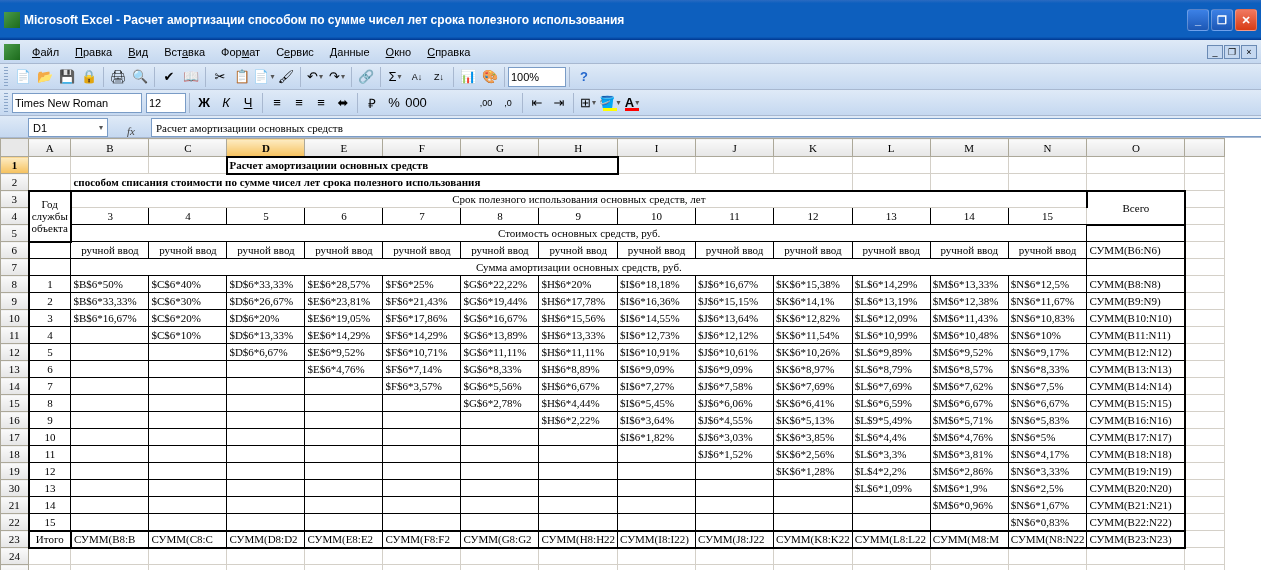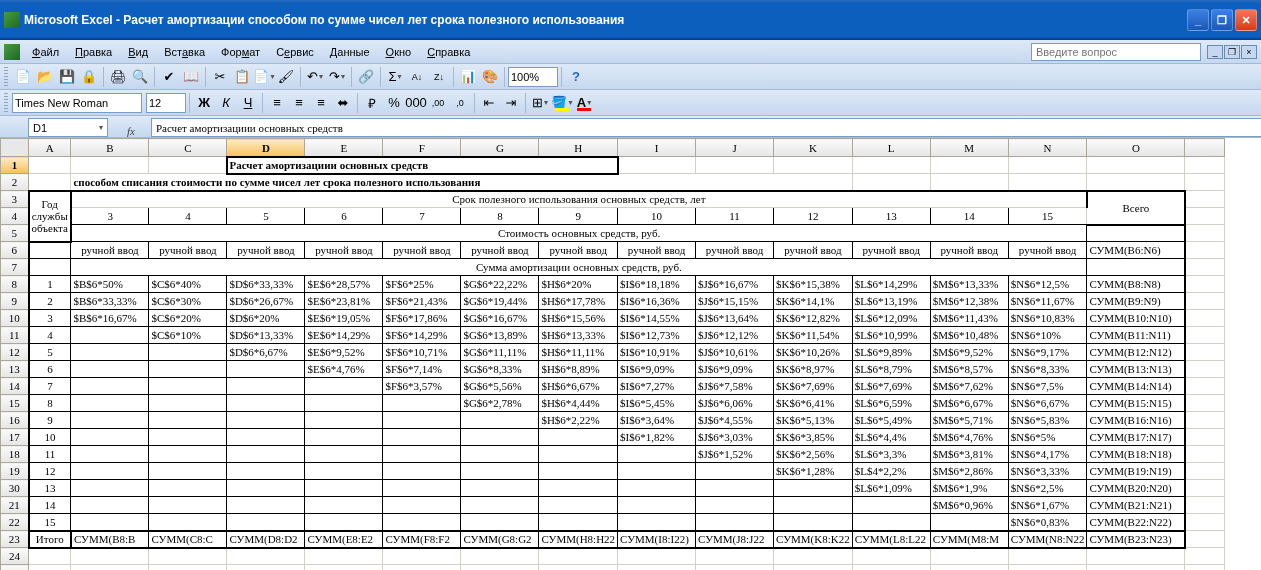--- a/index.html
+++ b/index.html
@@ -25,21 +25,21 @@
   .menubar .mi-icon { width:16px;height:16px;display:inline-block;margin-right:4px;}
   
   
   .toolbar { background: linear-gradient(#dfeaf7,#c5d8f0); height: 26px; display: flex; align-items: center; padding: 1px 4px; border-bottom:1px solid #a8b8d0;}
   .grip { width:4px; height:20px; background: repeating-linear-gradient(to bottom, #8aa5c8 0 1px, transparent 1px 3px); margin-right:4px;}
   .tb-btn { width: 22px; height: 22px; display: inline-flex; align-items:center; justify-content:center; border:1px solid transparent; margin:0; cursor:default; font-size:13px;}
   .tb-sep { width:1px; height:20px; background:#a8b8d0; margin:0 3px;}
   .tb-select { height:20px; border:1px solid #7a9cc6; background:#fff; font-size:11px; padding:0 2px;}
   .tb-select.font { width:130px;}
   .tb-select.size { width:40px;}
-  .tb-zoom { width:50px;}
+  .tb-zoom { width:58px;}
   .dd-arrow::after { content:"▾"; font-size:8px; margin-left:1px; color:#555;}
   .color-btn { position:relative;}
   .color-btn .underbar { position:absolute; bottom:2px; left:3px; width:14px; height:3px;}
   
   
   .formula-row { background: linear-gradient(#dfeaf7,#c5d8f0); height:22px; display:flex; align-items:flex-end; border-bottom:1px solid #a8b8d0;}
   .name-box { width:80px; height:19px; border:1px solid #7a9cc6; background:#fff; margin:0 3px 0 28px; padding:1px 4px; font-size:11px; display:flex; align-items:center;}
   .name-box::after{ content:"▾"; font-size:8px; color:#555; margin-left:auto;}
   .fx-label { font-style:italic; font-family:'Times New Roman',serif; margin:0 16px; color:#444;}
   .formula-input { flex:1; height:19px; border:1px solid #7a9cc6; border-right:none; background:#fff; padding:1px 4px; font-size:11px; font-family:Tahoma;}
@@ -90,21 +90,20 @@
   <span class="mi"><span class="ul">Ф</span><span>айл</span></span>
   <span class="mi"><span class="ul">П</span>равка</span>
   <span class="mi"><span class="ul">В</span>ид</span>
   <span class="mi">Вст<span class="ul">а</span>вка</span>
   <span class="mi">Фор<span class="ul">м</span>ат</span>
   <span class="mi">С<span class="ul">е</span>рвис</span>
   <span class="mi"><span class="ul">Д</span>анные</span>
   <span class="mi"><span class="ul">О</span>кно</span>
   <span class="mi"><span class="ul">С</span>правка</span>
   <span class="spacer"></span>
-  <input class="help-box" placeholder="Введите вопрос" style="">
   <div class="doc-btns">
     <div class="doc-btn">_</div>
     <div class="doc-btn">❐</div>
     <div class="doc-btn">×</div>
   </div>
 </div>
 
 <div class="toolbar">
   <span class="grip"></span>
   <span class="tb-btn">📄</span>
@@ -150,21 +149,21 @@
   <span class="tb-btn" style="text-decoration:underline;">Ч</span>
   <span class="tb-sep"></span>
   <span class="tb-btn">≡</span>
   <span class="tb-btn">≡</span>
   <span class="tb-btn">≡</span>
   <span class="tb-btn">⬌</span>
   <span class="tb-sep"></span>
   <span class="tb-btn">₽</span>
   <span class="tb-btn">%</span>
   <span class="tb-btn">000</span>
-  <span class="tb-btn" style="font-size:9px;">,00</span>
+  <span class="tb-btn" style="font-size:9px;margin-left:48px;">,00</span>
   <span class="tb-btn" style="font-size:9px;">,0</span>
   <span class="tb-sep"></span>
   <span class="tb-btn">⇤</span>
   <span class="tb-btn">⇥</span>
   <span class="tb-sep"></span>
   <span class="tb-btn dd-arrow">⊞</span>
   <span class="tb-btn dd-arrow color-btn">🪣<span class="underbar" style="background:#ff0;"></span></span>
   <span class="tb-btn dd-arrow color-btn">
       <b>A</b>
       <span class="underbar" style="background:#f00;"></span>
@@ -461,21 +460,21 @@
           <td class="br bb"></td>
           <td class="br bb"></td>
           <td class="br bb"></td>
           <td class="br bb"></td>
           <td class="br bb"></td>
           <td class="br bb"></td>
           <td class="br bb">$H$6*2,22%</td>
           <td class="br bb">$I$6*3,64%</td>
           <td class="br bb">$J$6*4,55%</td>
           <td class="br bb">$K$6*5,13%</td>
-          <td class="br bb">$L$6*5,49%</td>
+          <td class="br bb">$L$9*5,49%</td>
           <td class="br bb">$M$6*5,71%</td>
           <td class="br bb">$N$6*5,83%</td>
           <td class="bbr bb">СУММ(B16:N16)</td>
           <td></td>
         </tr>
         <tr>
           <th class="row-h">17</th>
           <td class="center bbl br bb">10</td>
           <td class="br bb"></td>
           <td class="br bb"></td>

